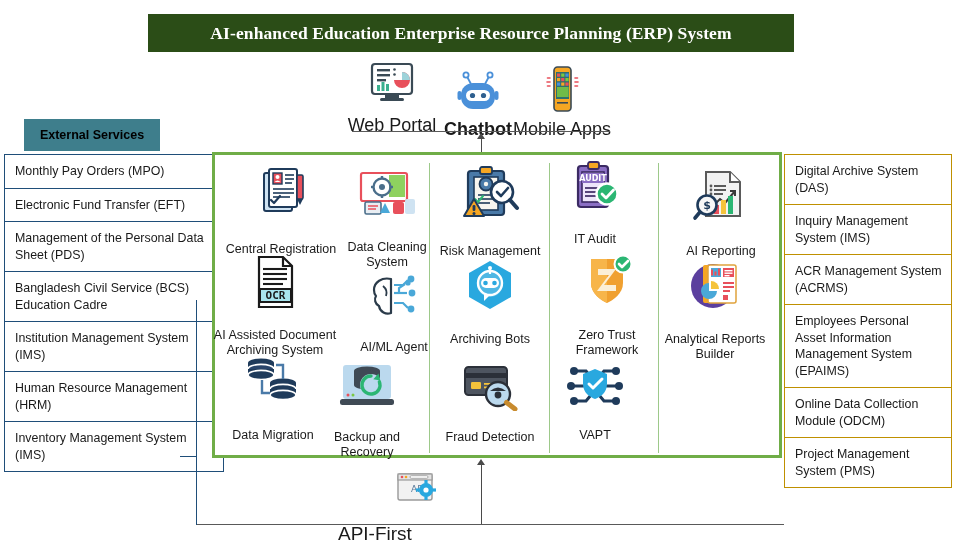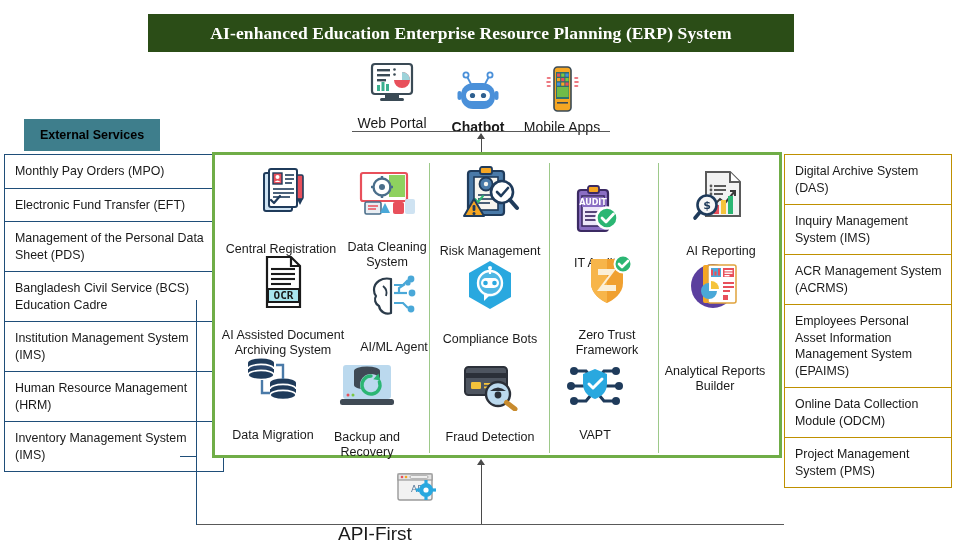--- a/index.html
+++ b/index.html
@@ -51,21 +51,21 @@
   }
   .panel-item:last-child { border-bottom-width: 1.6px; }
   .panel-right .panel-item { border-color: #BF9000; }
 
   
   .channels { position: absolute; left: 350px; top: 58px; width: 262px; height: 78px; }
   .channel {
     position: absolute; width: 80px;
     display: flex; flex-direction: column; align-items: center;
   }
-  .channel .ch-label { font-size: 14px; color: #1a1a1a; margin-top: 1px; white-space: nowrap; }
+  .channel .ch-label { font-size: 18px; color: #1a1a1a; margin-top: 1px; white-space: nowrap; }
   .ch-web    { left: 2px;   top: 0px; }
   .ch-bot    { left: 88px;  top: 10px; font-weight: bold; }
   .ch-mob    { left: 172px; top: 6px; }
 
   .rule-top {
     position: absolute; left: 352px; top: 131px; width: 258px;
     height: 0; border-top: 1.6px solid #595959;
   }
 
   
@@ -244,21 +244,21 @@
             <line x1="19" y1="30" x2="36" y2="30"></line>
           </g>
           <path d="M17 33 l3 3 l6-7" fill="none" stroke="#1F3B5B" stroke-width="2.2" stroke-linecap="round" stroke-linejoin="round"></path>
           <rect x="43" y="8" width="6" height="24" rx="1.4" fill="#E8505B" stroke="#1F3B5B" stroke-width="1.6"></rect>
           <path d="M43 32 h6 l-3 6z" fill="#1F3B5B"></path>
         </svg>
       </span>
       <span class="nd-label">Central Registration</span>
     </div>
 
-    <div class="node" style="left:8px; top:100px;">
+    <div class="node" style="left:0; top:100px;">
       <span>
         <svg width="50" height="54" viewBox="0 0 50 54">
           <path d="M9 2 h24 l9 9 v41 h-33z" fill="#ffffff" stroke="#1a1a1a" stroke-width="2.2"></path>
           <path d="M33 2 v9 h9" fill="none" stroke="#1a1a1a" stroke-width="2.2"></path>
           <g stroke="#1a1a1a" stroke-width="2.1">
             <line x1="13" y1="14" x2="37" y2="14"></line>
             <line x1="13" y1="19" x2="37" y2="19"></line>
             <line x1="13" y1="24" x2="37" y2="24"></line>
             <line x1="13" y1="29" x2="33" y2="29"></line>
           </g>
@@ -401,21 +401,21 @@
           <circle cx="27" cy="25" r="13" fill="#ffffff" opacity=".18"></circle>
           <circle cx="27" cy="24" r="12" fill="none" stroke="#ffffff" stroke-width="2.4"></circle>
           <path d="M27 36 l-6 6 v-8z" fill="#ffffff"></path>
           <rect x="18" y="19" width="18" height="10" rx="5" fill="#ffffff"></rect>
           <circle cx="22.5" cy="24" r="2.3" fill="#29A8DF"></circle>
           <circle cx="31.5" cy="24" r="2.3" fill="#29A8DF"></circle>
           <line x1="27" y1="10" x2="27" y2="15" stroke="#ffffff" stroke-width="2.2"></line>
           <circle cx="27" cy="9" r="2" fill="#ffffff"></circle>
         </svg>
       </span>
-      <span class="nd-label" style="width:95px;">Compliance Bots</span>
+      <span class="nd-label" style="width:95px;">Archiving Bots</span>
     </div>
 
     <div class="node" style="left:215px; top:206px;">
       <span>
         <svg width="60" height="50" viewBox="0 0 60 50">
           <rect x="5" y="6" width="42" height="28" rx="3.5" fill="#4E5560" stroke="#2B3039" stroke-width="2"></rect>
           <rect x="5" y="12" width="42" height="5" fill="#2B3039"></rect>
           <rect x="11" y="21" width="10" height="7" rx="1.2" fill="#F5C33B"></rect>
           <g fill="#F5C33B">
               <rect x="24" y="22" width="10" height="1.8"></rect>
@@ -423,21 +423,21 @@
             </g>
           <circle cx="38" cy="33" r="12" fill="#BBD9EE" stroke="#2B3039" stroke-width="2.4"></circle>
           <path d="M30 30 q8-7 16 0z" fill="#2B3039"></path>
           <circle cx="38" cy="34" r="3.4" fill="#2B3039"></circle>
           <line x1="46.5" y1="41.5" x2="55" y2="48" stroke="#C88B2E" stroke-width="5" stroke-linecap="round"></line>
         </svg>
       </span>
       <span class="nd-label" style="width:95px;">Fraud Detection</span>
     </div>
 
-    <div class="node" style="left:320px; top:28px;">
+    <div class="node" style="left:320px; top:4px;">
       <span>
         <svg width="52" height="54" viewBox="0 0 52 54">
           <rect x="9" y="7" width="30" height="41" rx="3" fill="#8B6FC4" stroke="#3B2A63" stroke-width="2.2"></rect>
           <rect x="13" y="13" width="22" height="30" fill="#EDE6FA" stroke="#3B2A63" stroke-width="1.6"></rect>
           <rect x="19" y="3" width="11" height="7" rx="2" fill="#F5A623" stroke="#3B2A63" stroke-width="1.8"></rect>
           <rect x="13" y="14" width="22" height="10" fill="#8B6FC4"></rect>
           <text x="24" y="22" font-family="DejaVu Sans, sans-serif" font-size="8" font-weight="bold" fill="#ffffff" text-anchor="middle">AUDIT</text>
           <g stroke="#3B2A63" stroke-width="1.7">
             <line x1="16" y1="29" x2="32" y2="29"></line>
             <line x1="16" y1="33" x2="32" y2="33"></line>
@@ -508,21 +508,21 @@
           <rect x="29" y="31" width="5" height="14" fill="#F5C33B"></rect>
           <rect x="36" y="27" width="5" height="18" fill="#2BB673"></rect>
           <circle cx="15" cy="36" r="9.5" fill="#F7F7F7" stroke="#1F3B5B" stroke-width="2.6"></circle>
           <text x="15" y="40" font-family="DejaVu Sans, sans-serif" font-size="11" font-weight="bold" fill="#1F3B5B" text-anchor="middle">$</text>
           <line x1="8" y1="43" x2="3" y2="49" stroke="#1F3B5B" stroke-width="3.6" stroke-linecap="round"></line>
         </svg>
       </span>
       <span class="nd-label" style="width:80px;">AI Reporting</span>
     </div>
 
-    <div class="node" style="left:440px; top:104px;gap:32px;">
+    <div class="node" style="left:440px; top:104px;">
       <span>
         <svg width="56" height="54" viewBox="0 0 56 54">
           <circle cx="26" cy="27" r="22" fill="#5B3F9E"></circle>
           <rect x="16" y="6" width="30" height="38" rx="2" fill="#F5A623"></rect>
           <rect x="21" y="6" width="28" height="38" rx="2" fill="#FFFFFF" stroke="#E0A33D" stroke-width="1.5"></rect>
           <rect x="24" y="9" width="10" height="9" fill="#4AA8D8"></rect>
           <g fill="#E8505B">
               <rect x="24" y="10.5" width="2" height="6"></rect>
               <rect x="27.5" y="12.5" width="2" height="4"></rect>
               <rect x="31" y="9.5" width="2" height="7"></rect>

